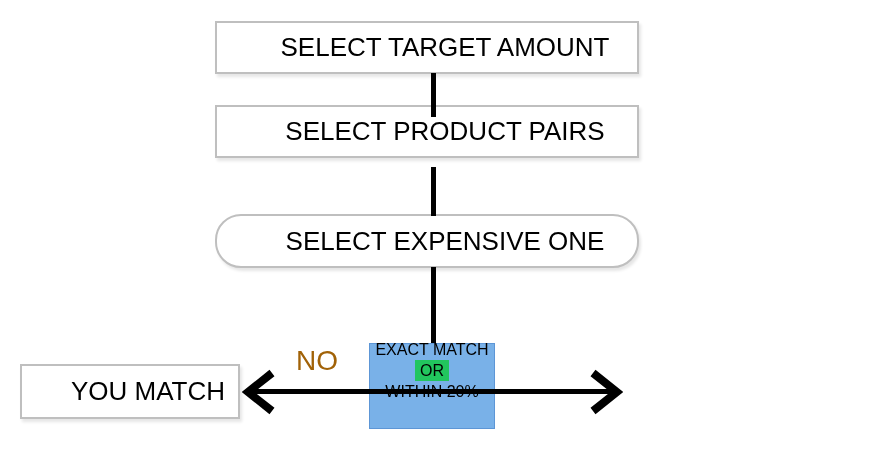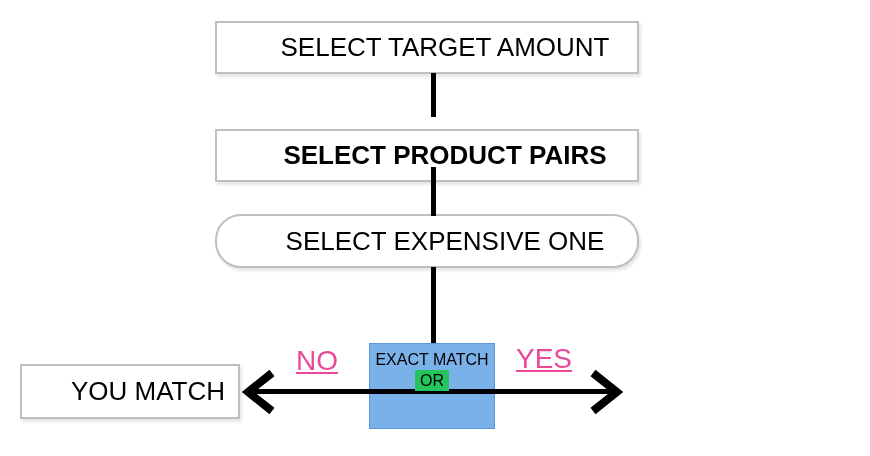--- a/index.html
+++ b/index.html
@@ -24,21 +24,21 @@
     display: flex;
     align-items: center;
     justify-content: center;
     font-size: 26px;
     color: #000000;
     white-space: nowrap;
     padding-left: 36px;
   }
   .step-box { left: 215px; width: 424px; height: 53px; }
   #step1 { top: 21px; }
-  #step2 { top: 129px; font-weight: bold; }
+  #step2 { top: 105px; }
   #step3 { top: 214px; height: 54px; border-radius: 26px; }
 
   .vline {
     position: absolute;
     left: 431px;
     width: 5px;
     background: #000000;
     z-index: 1;
   }
   #vline1 { top: 73px;  height: 44px; }
@@ -90,23 +90,22 @@
     z-index: 2;
   }
   #arrow-left  { left: 242px; top: 369px; }
   #arrow-right { left: 589px; top: 369px; }
 
   .branch-label {
     position: absolute;
     width: 64px;
     text-align: center;
     font-size: 28px;
-    color: #ec4899;
+    color: #a16207;
     z-index: 3;
-    text-decoration: underline;
   }
   #no-label  { left: 285px; top: 345px; }
   #yes-label { left: 512px; top: 343px; }
 
   .outcome-box { top: 364px; height: 55px; }
   #lost-box { left: 20px;  width: 220px; }
   #win-box  { left: 629px; width: 219px; }
 </style>
 </head>
 <body>
@@ -125,27 +124,27 @@
 
   <div class="vline" id="vline3"></div>
 
   <div class="decision-box"></div>
 
   <div class="hline"></div>
 
   <div class="decision-text">
     <span>EXACT MATCH</span>
     <span class="or-gap">OR</span>
+    <span>WITHIN 20%</span>
   </div>
 
   <svg class="arrowhead" id="arrow-left" width="34" height="46">
     <path d="M30 4 L6 23 L30 42" stroke="#000000" stroke-width="8" fill="none"></path>
   </svg>
   <svg class="arrowhead" id="arrow-right" width="34" height="46">
     <path d="M4 4 L28 23 L4 42" stroke="#000000" stroke-width="8" fill="none"></path>
   </svg>
 
   <div class="branch-label" id="no-label">NO</div>
-  <div class="branch-label" id="yes-label">YES</div>
 
   <div class="outcome-box" id="lost-box">YOU MATCH</div>
 
 </div>
 
 </body></html>

